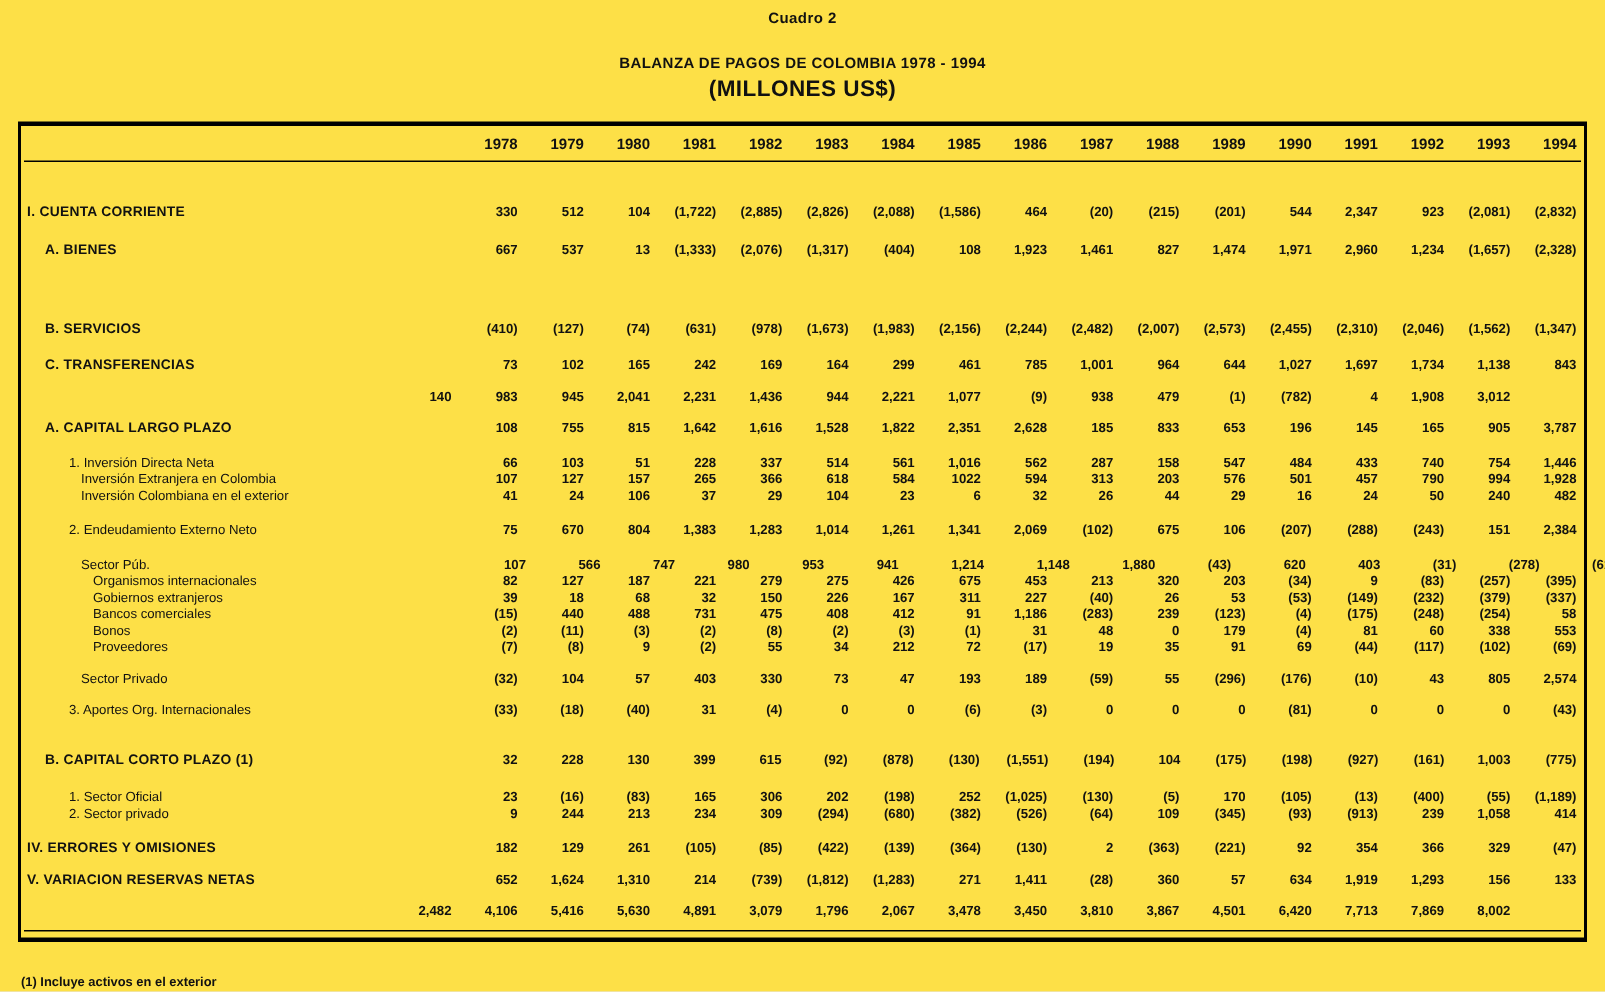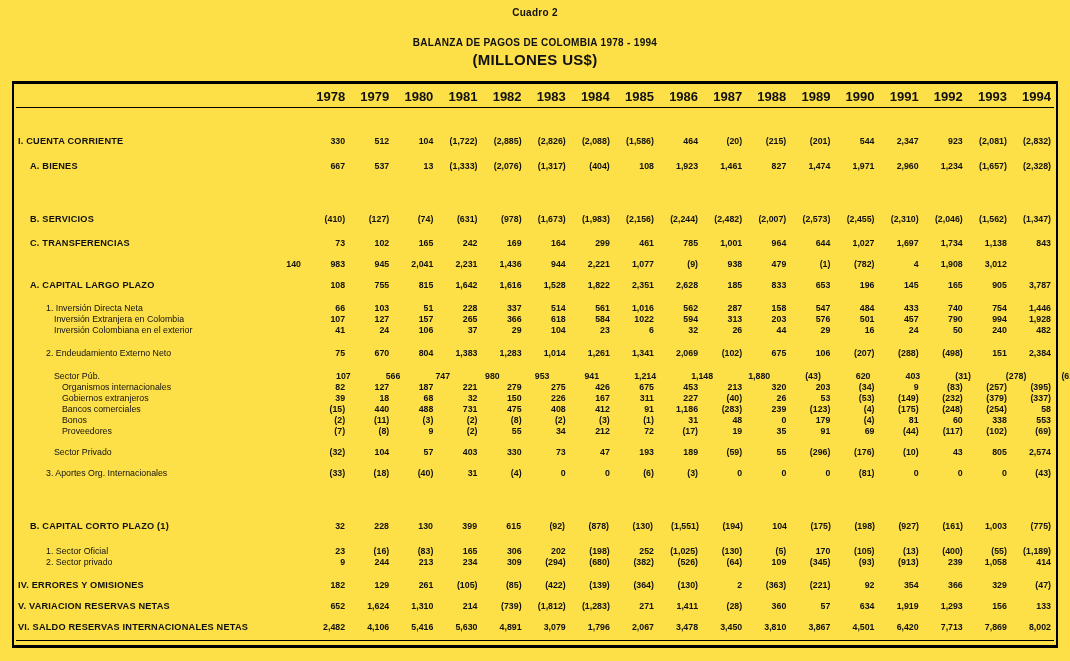--- a/index.html
+++ b/index.html
@@ -24,21 +24,21 @@
   }
   .grid-row{
     display:grid;
     grid-template-columns:288px repeat(17,1fr);
     align-items:baseline;
   }
   .yearhdr{
     padding:7px 0 5px 0;
     border-bottom:1px solid #000;
   }
-  .yearhdr .cell{ font-weight:bold; font-size:13px; }
+  .yearhdr .cell{ font-weight:bold; font-size:10px; }
   .cell{
     text-align:right;
     padding-right:3px;
     font-size:8.8px;
     font-weight:bold;
     white-space:nowrap;
     line-height:11px;
   }
   .rowlabel{
     font-size:9.2px;
@@ -280,21 +280,21 @@
           <div class="cell">1,283</div>
           <div class="cell">1,014</div>
           <div class="cell">1,261</div>
           <div class="cell">1,341</div>
           <div class="cell">2,069</div>
           <div class="cell">(102)</div>
           <div class="cell">675</div>
           <div class="cell">106</div>
           <div class="cell">(207)</div>
           <div class="cell">(288)</div>
-          <div class="cell">(498)</div>
+          <div class="cell">(243)</div>
           <div class="cell">151</div>
           <div class="cell">2,384</div>
         </div>
         <div class="grid-row row-minor" style="margin-top: 12px; gap: 32px;">
           <div class="rowlabel" style="padding-left: 38px;">Sector Púb.</div>
           <div class="cell">107</div>
           <div class="cell">566</div>
           <div class="cell">747</div>
           <div class="cell">980</div>
           <div class="cell">953</div>
@@ -444,21 +444,21 @@
           <div class="cell">(3)</div>
           <div class="cell">0</div>
           <div class="cell">0</div>
           <div class="cell">0</div>
           <div class="cell">(81)</div>
           <div class="cell">0</div>
           <div class="cell">0</div>
           <div class="cell">0</div>
           <div class="cell">(43)</div>
         </div>
-        <div class="grid-row row-major" style="margin-top: 42px; gap: 15px;">
+        <div class="grid-row row-major" style="margin-top: 22px; gap: 15px;">
           <div class="rowlabel" style="padding-left: 14px;">B. CAPITAL CORTO PLAZO (1)</div>
           <div class="cell">32</div>
           <div class="cell">228</div>
           <div class="cell">130</div>
           <div class="cell">399</div>
           <div class="cell">615</div>
           <div class="cell">(92)</div>
           <div class="cell">(878)</div>
           <div class="cell">(130)</div>
           <div class="cell">(1,551)</div>
@@ -545,21 +545,20 @@
           <div class="cell">(28)</div>
           <div class="cell">360</div>
           <div class="cell">57</div>
           <div class="cell">634</div>
           <div class="cell">1,919</div>
           <div class="cell">1,293</div>
           <div class="cell">156</div>
           <div class="cell">133</div>
         </div>
         <div class="grid-row row-major" style="margin-top: 10px;">
-          <div class="rowlabel" style="padding-left: 2px;">VI. SALDO RESERVAS INTERNACIONALES NETAS</div>
           <div class="cell">2,482</div>
           <div class="cell">4,106</div>
           <div class="cell">5,416</div>
           <div class="cell">5,630</div>
           <div class="cell">4,891</div>
           <div class="cell">3,079</div>
           <div class="cell">1,796</div>
           <div class="cell">2,067</div>
           <div class="cell">3,478</div>
           <div class="cell">3,450</div>

